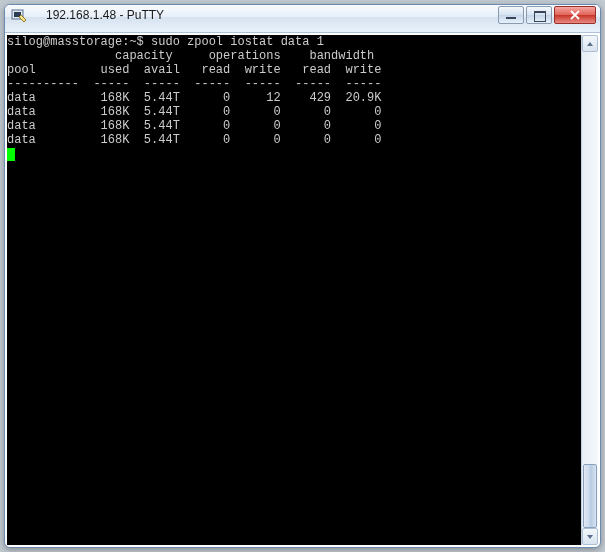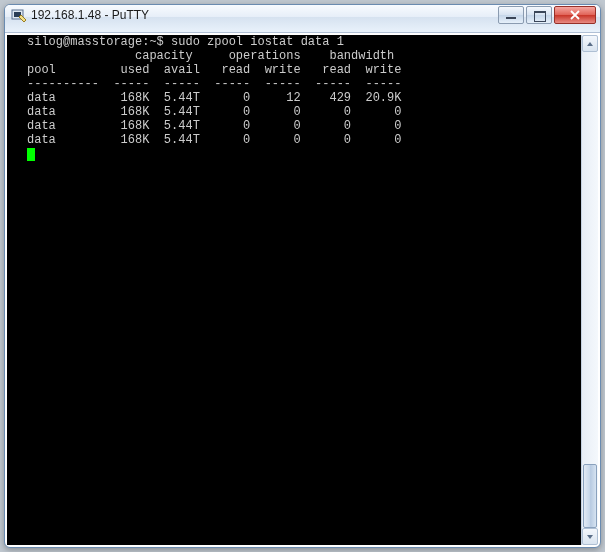--- a/index.html
+++ b/index.html
@@ -26,20 +26,21 @@
   }
   .titlebar {
     height: 28px;
     background: linear-gradient(to bottom, #f8fbff 0%, #e6eef8 45%, #d6e2f0 46%, #e9f2fb 100%);
     border-bottom: 1px solid #b0c0d5;
     border-radius: 5px 5px 0 0;
     display: flex;
     align-items: center;
     padding: 0 4px 8px 6px;
     user-select: none;
+    gap: 15px;
   }
   .title-icon {
     width: 16px;
     height: 16px;
     margin-right: 4px;
     flex: 0 0 auto;
   }
   .title-text {
     flex: 1 1 auto;
     font-size: 12px;
@@ -101,21 +102,20 @@
   }
   .terminal {
     flex: 1 1 auto;
     font-family: "Courier New", monospace;
     font-size: 12px;
     line-height: 14px;
     color: #ccc;
     white-space: pre;
     padding: 0;
     overflow: hidden;
-    margin-left: 20px;
   }
   .terminal .prompt-user { color: #ccc; }
   .terminal .cmd { color: #ccc; }
   .cursor {
     display: inline-block;
     width: 8px;
     height: 13px;
     background: #00ff00;
     vertical-align: bottom;
   }

